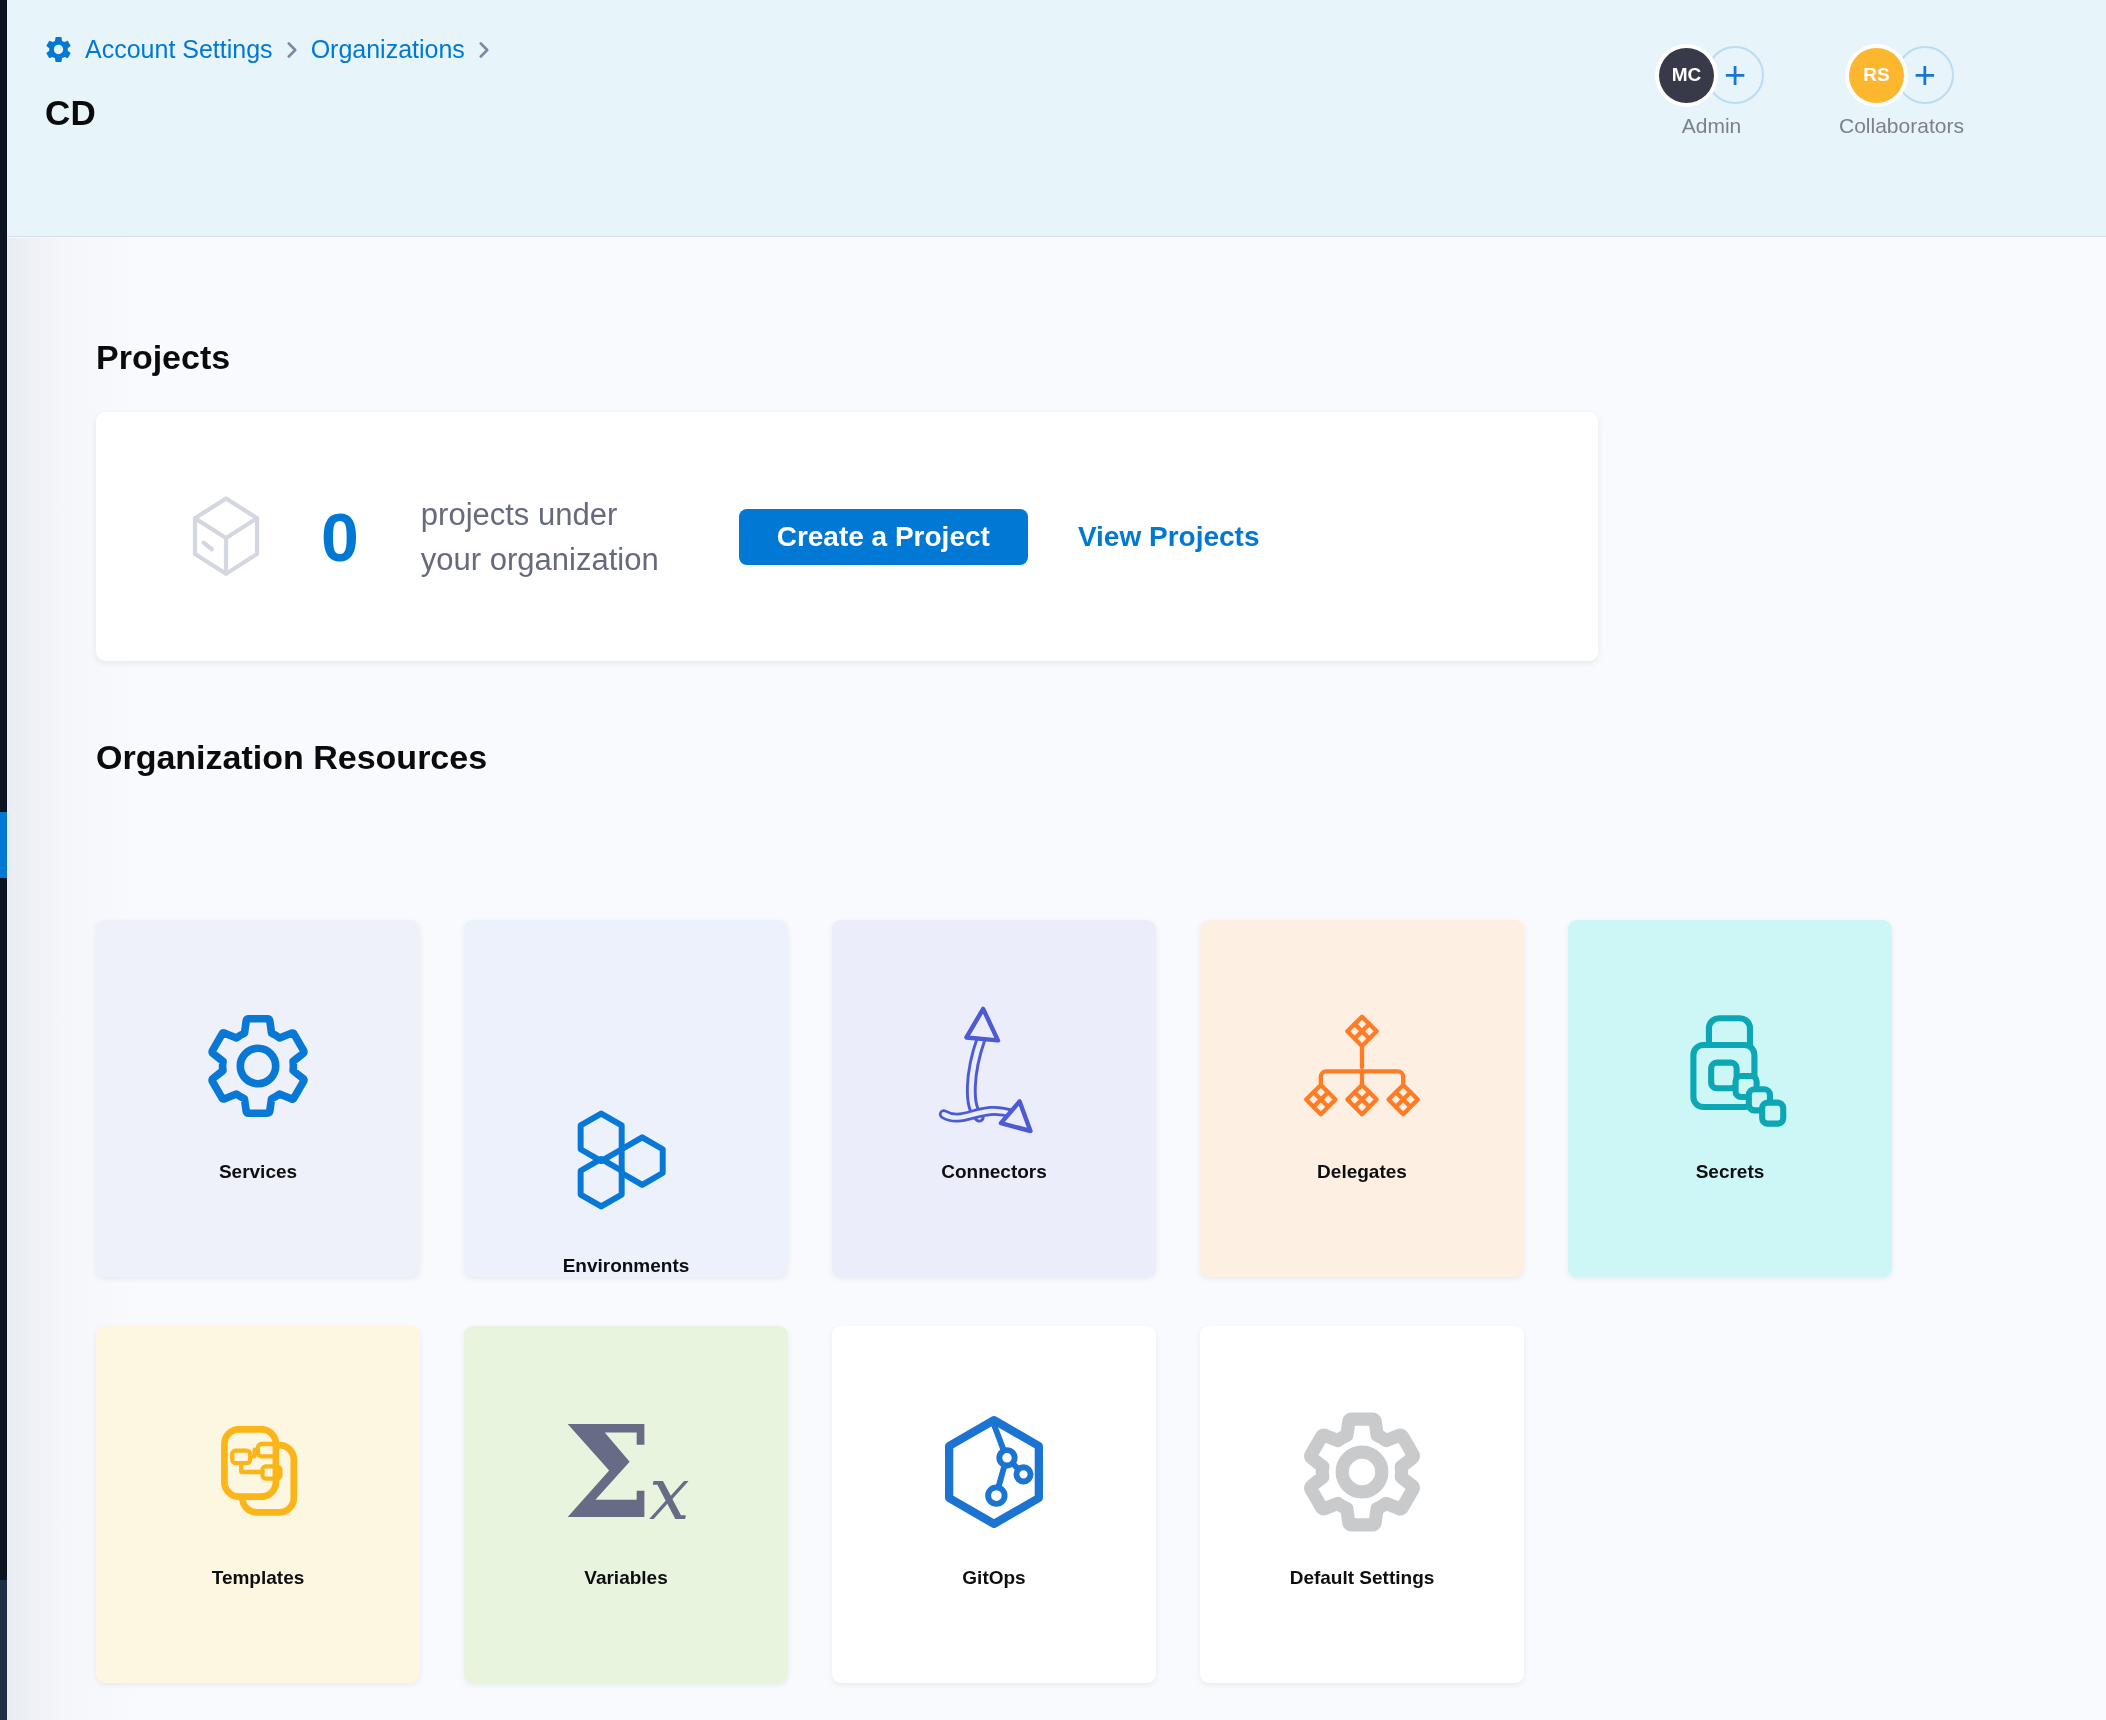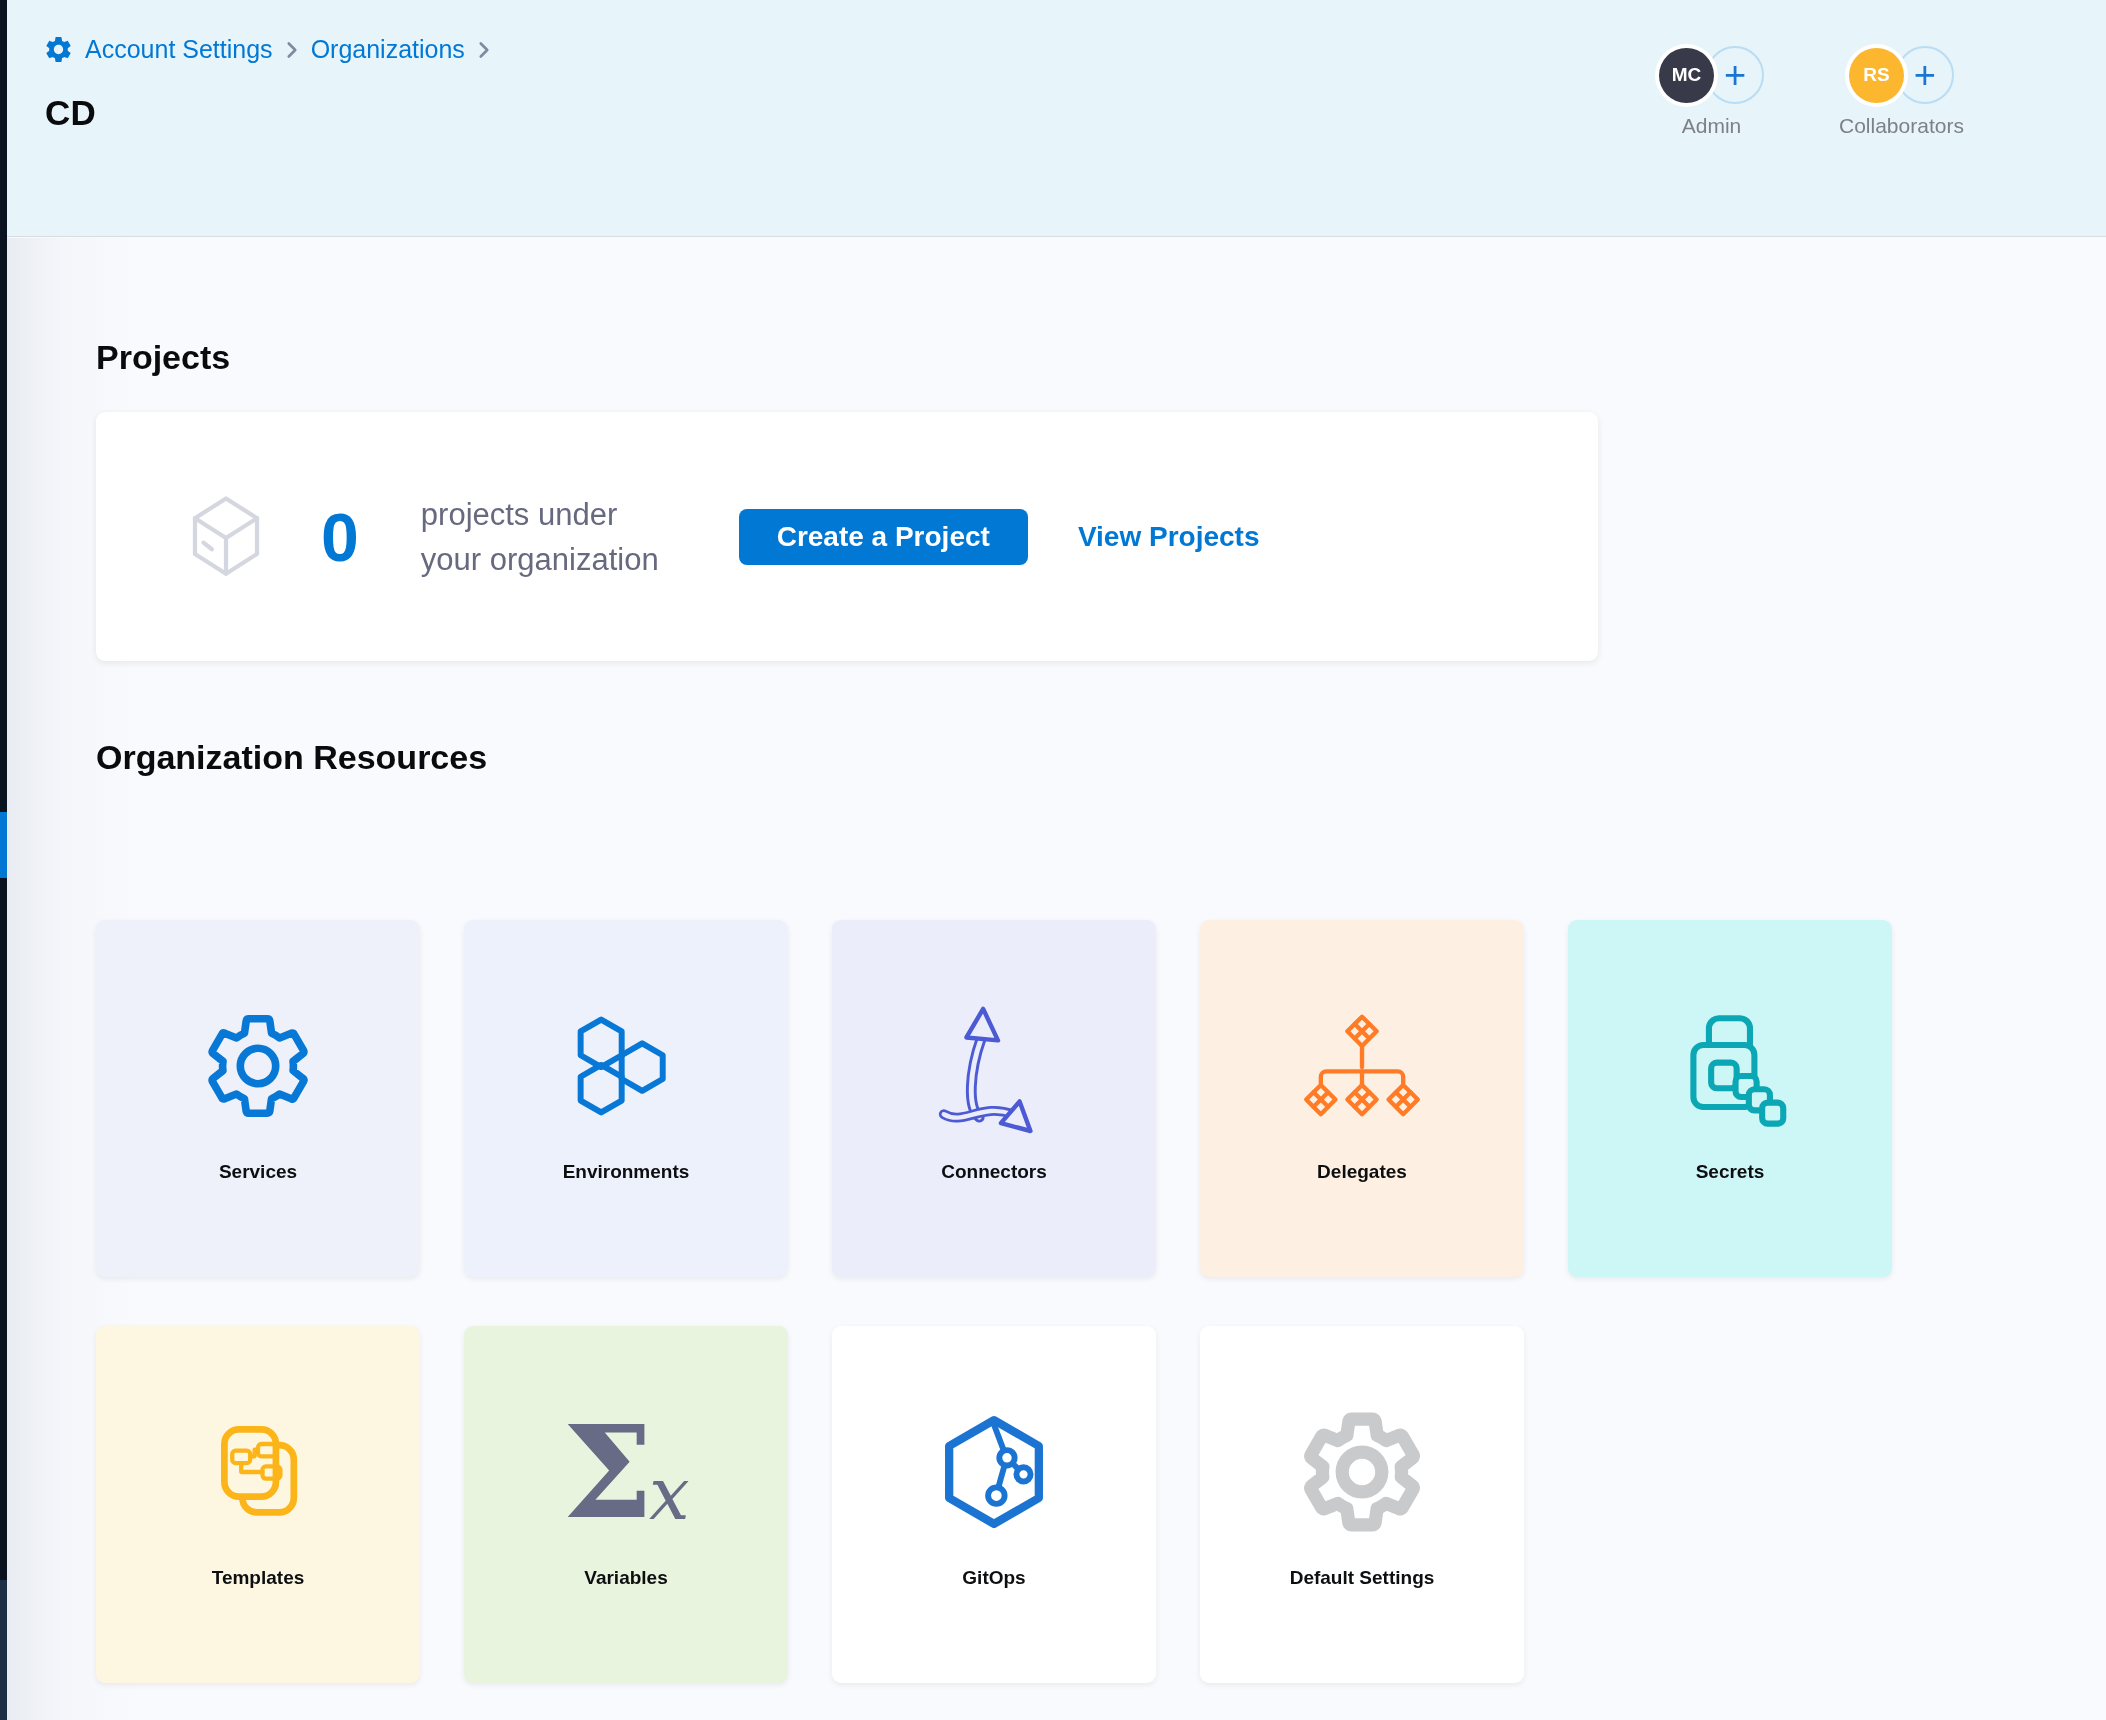--- a/index.html
+++ b/index.html
@@ -148,21 +148,21 @@
 
     <div class="res-card" style="background: rgb(238, 241, 249);">
       <div class="icon-wrap">
         <svg width="118" height="118" viewBox="0 0 24 24">
             <path fill="none" stroke="#0778d5" stroke-width="1.55" stroke-linejoin="round" d="M19.14 12.94c.04-.3.06-.61.06-.94 0-.32-.02-.64-.07-.94l2.03-1.58c.18-.14.23-.41.12-.61l-1.92-3.32c-.12-.22-.37-.29-.59-.22l-2.39.96c-.5-.38-1.03-.7-1.62-.94l-.36-2.54c-.04-.24-.24-.41-.48-.41h-3.84c-.24 0-.43.17-.47.41l-.36 2.54c-.59.24-1.13.57-1.62.94l-2.39-.96c-.22-.08-.47 0-.59.22L2.74 8.87c-.12.21-.08.47.12.61l2.03 1.58c-.05.3-.09.63-.09.94s.02.64.07.94l-2.03 1.58c-.18.14-.23.41-.12.61l1.92 3.32c.12.22.37.29.59.22l2.39-.96c.5.38 1.03.7 1.62.94l.36 2.54c.05.24.24.41.48.41h3.84c.24 0 .44-.17.47-.41l.36-2.54c.59-.24 1.13-.56 1.62-.94l2.39.96c.22.08.47 0 .59-.22l1.92-3.32c.12-.22.07-.47-.12-.61l-2.01-1.58zM12 15.6c-1.98 0-3.6-1.62-3.6-3.6s1.62-3.6 3.6-3.6 3.6 1.62 3.6 3.6-1.62 3.6-3.6 3.6z"></path>
           </svg>
       </div>
       <div class="res-label">Services</div>
     </div>
 
-    <div class="res-card" style="background: rgb(236, 241, 251);">
+    <div class="res-card" style="background: rgb(236, 241, 251); justify-content: flex-end;">
       <div class="icon-wrap">
         <svg width="108" height="112" viewBox="0 0 100 102">
           <g fill="none" stroke="#0778d5" stroke-width="5.5" stroke-linejoin="round">
             <polygon points="27,8 46,19 46,41 27,52 8,41 8,19"></polygon>
             <polygon points="27,50 46,61 46,83 27,94 8,83 8,61"></polygon>
             <polygon points="65,30 84,41 84,63 65,74 46,63 46,41"></polygon>
           </g>
         </svg>
       </div>
       <div class="res-label">Environments</div>

